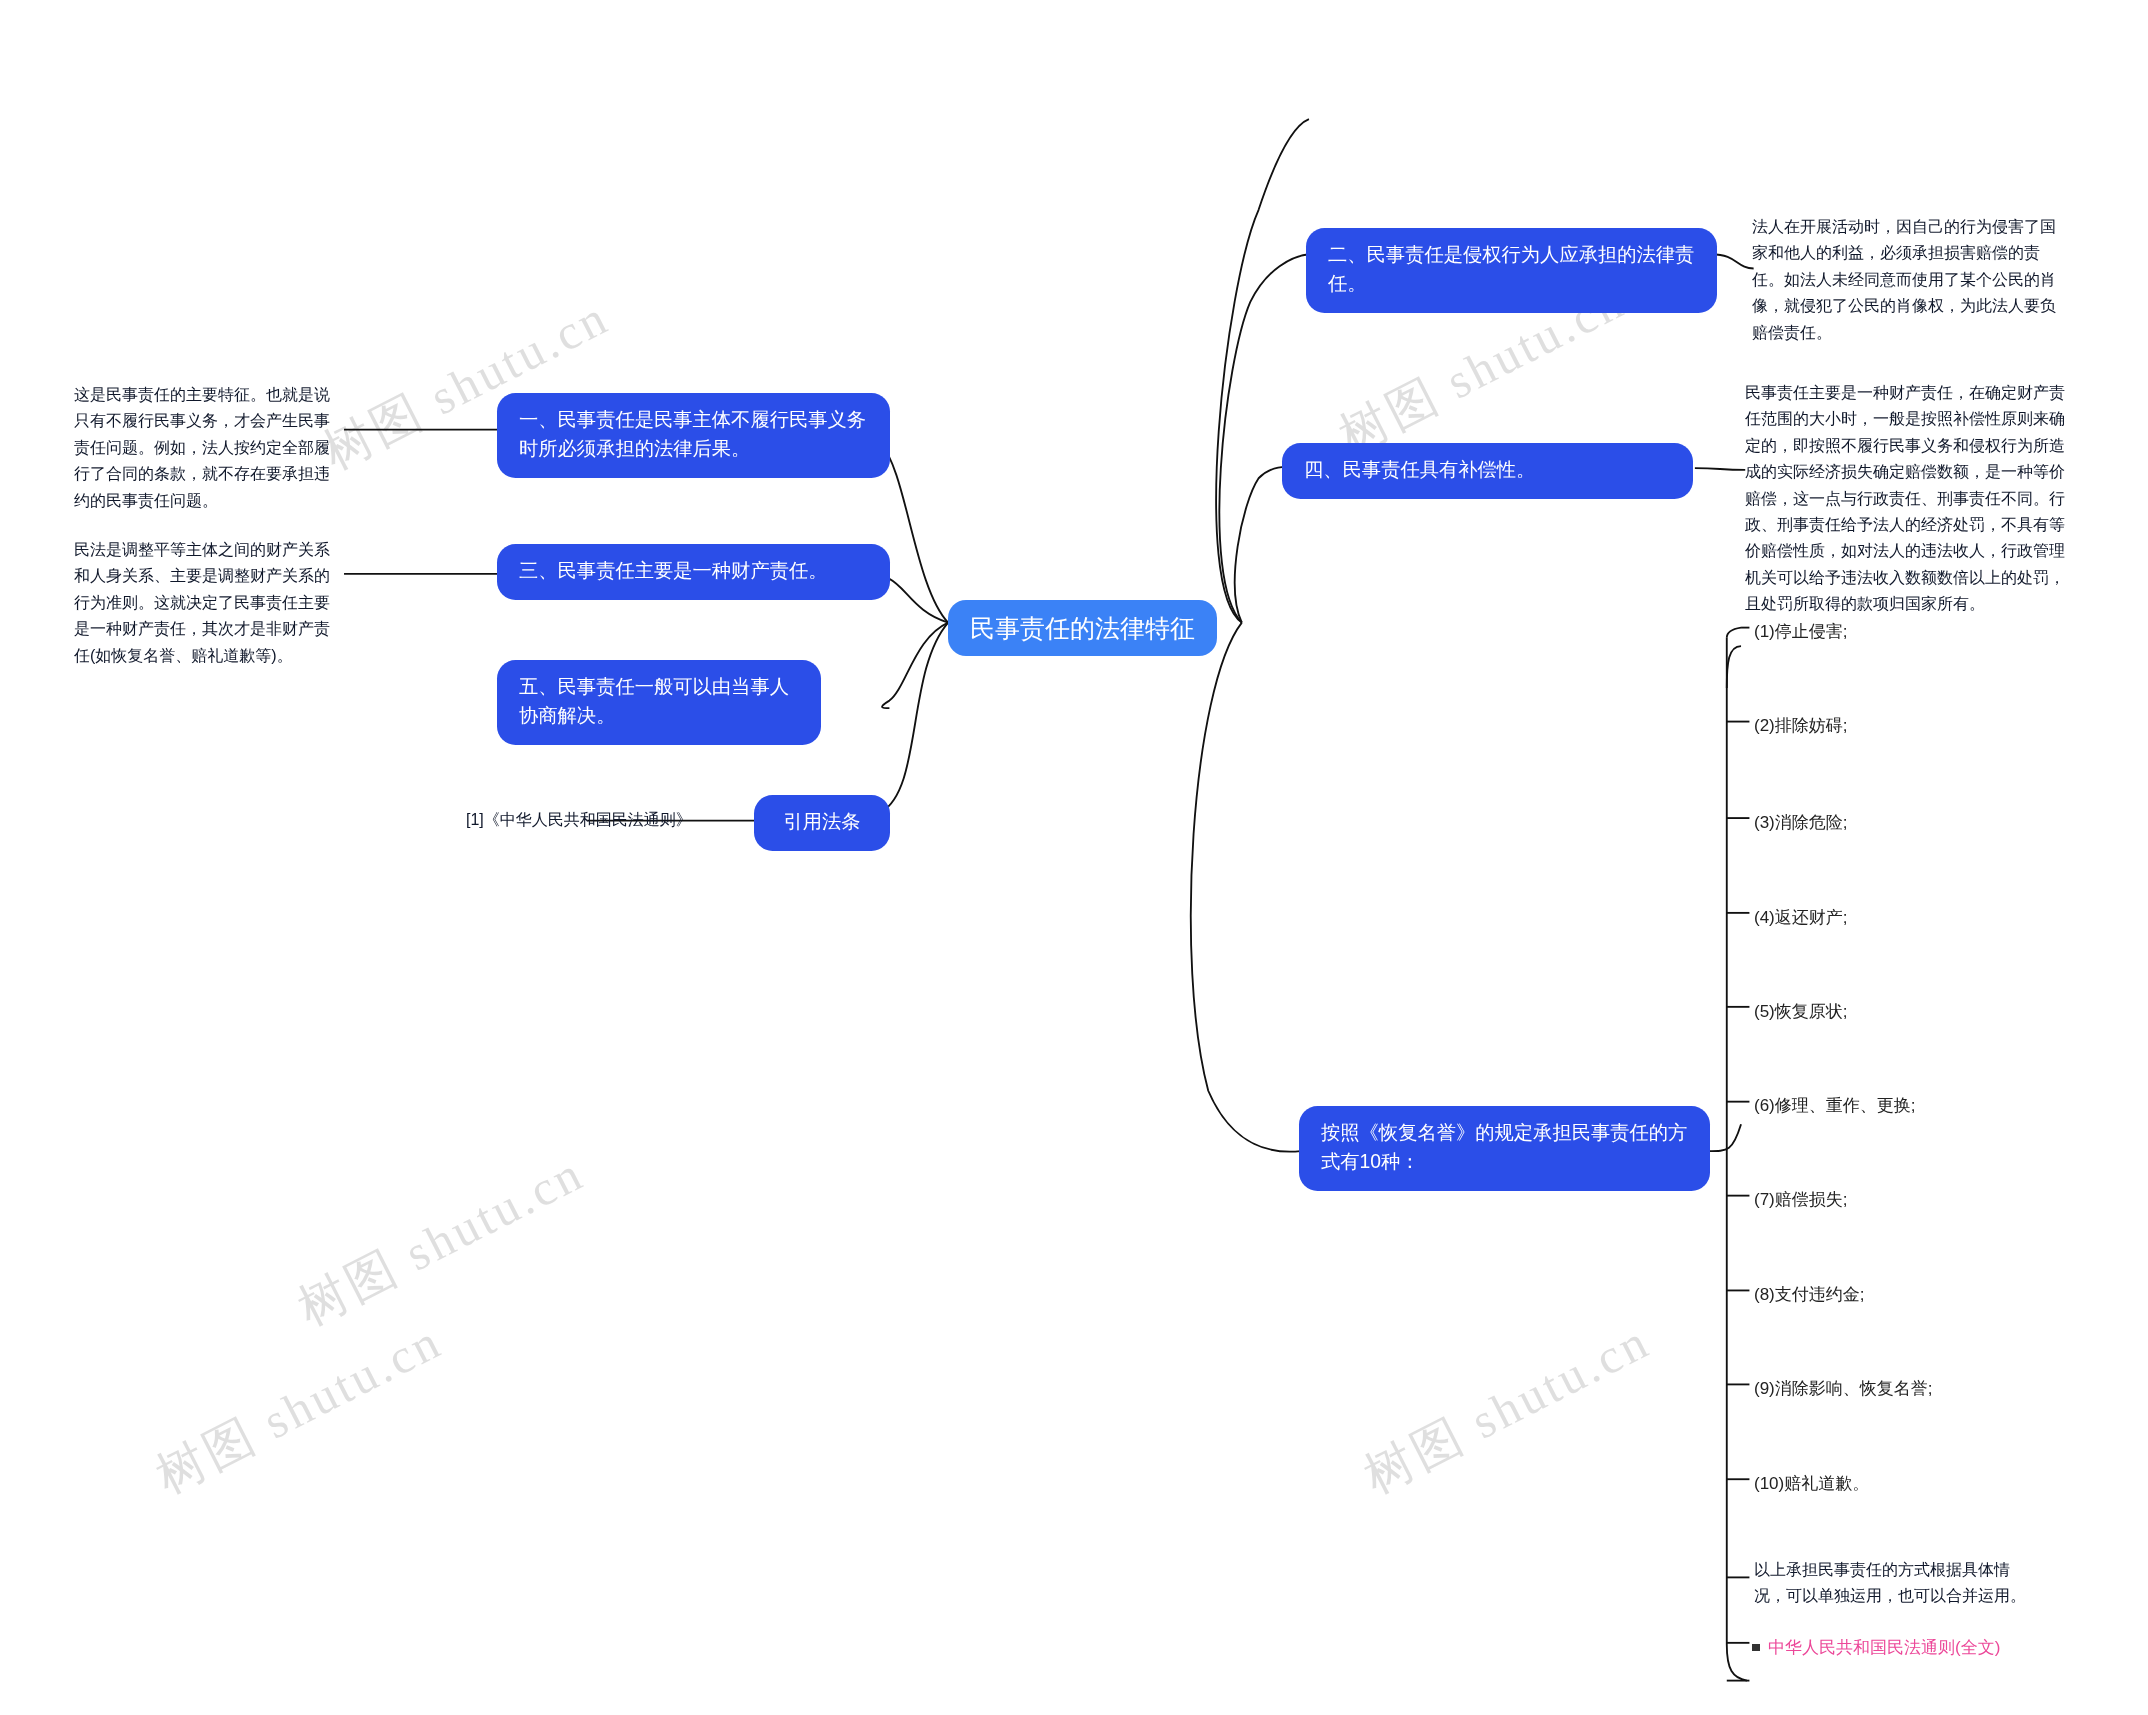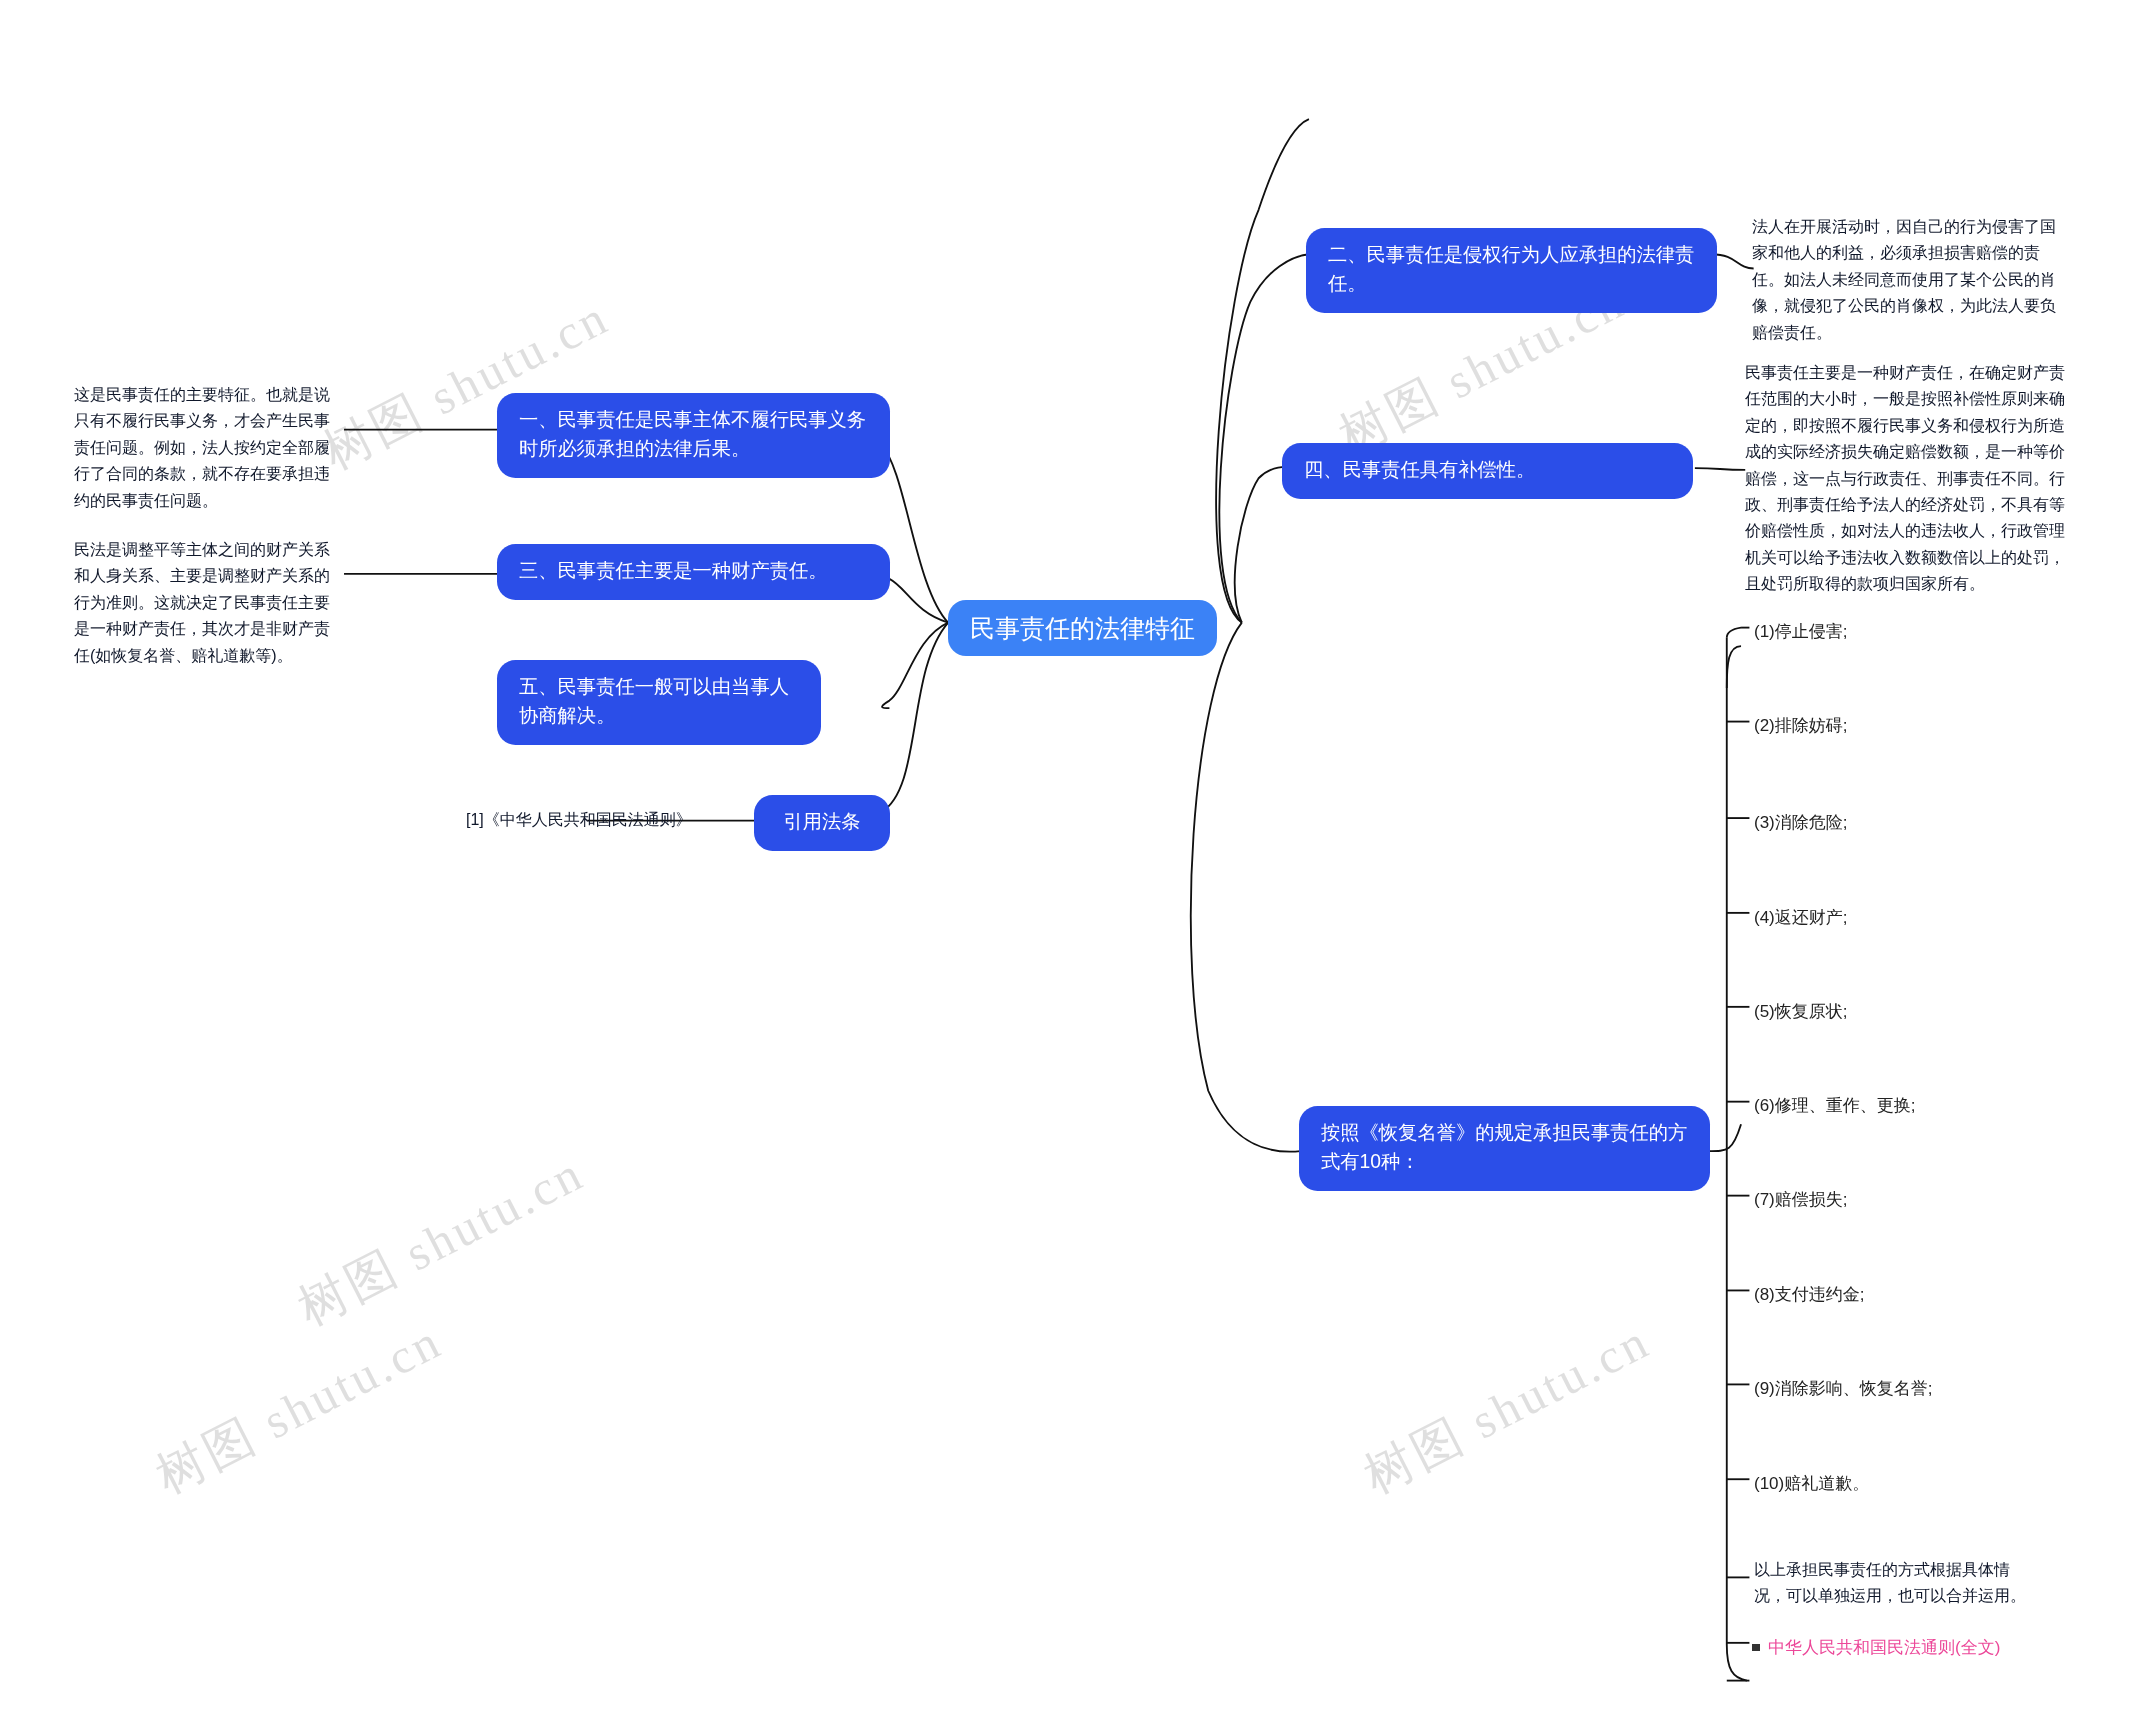--- a/index.html
+++ b/index.html
@@ -173,21 +173,21 @@
   <div class="node blue-node" style="left:1282px; top:443px; width:411px;">
     <span>四、民事责任具有补偿性。</span>
   </div>
   <div class="node blue-node" style="left:1299px; top:1106px; width:411px;">
     <span>按照《恢复名誉》的规定承担民事责任的方式有10种：</span>
   </div>
 
   <div class="node plain-text" style="left:1752px; top:214px; width:319px;">
     <span>法人在开展活动时，因自己的行为侵害了国家和他人的利益，必须承担损害赔偿的责任。如法人未经同意而使用了某个公民的肖像，就侵犯了公民的肖像权，为此法人要负赔偿责任。</span>
   </div>
-  <div class="node plain-text" style="left:1745px; top:360px; width:327px;">
+  <div class="node plain-text" style="left:1745px; top:380px; width:327px;">
     <span>民事责任主要是一种财产责任，在确定财产责任范围的大小时，一般是按照补偿性原则来确定的，即按照不履行民事义务和侵权行为所造成的实际经济损失确定赔偿数额，是一种等价赔偿，这一点与行政责任、刑事责任不同。行政、刑事责任给予法人的经济处罚，不具有等价赔偿性质，如对法人的违法收人，行政管理机关可以给予违法收入数额数倍以上的处罚，且处罚所取得的款项归国家所有。</span>
   </div>
 
   <div class="node leaf-text" style="left:1754px; top:619px;">
     <span>(1)停止侵害;</span>
   </div>
   <div class="node leaf-text" style="left:1754px; top:713px;">
     <span>(2)排除妨碍;</span>
   </div>
   <div class="node leaf-text" style="left:1754px; top:810px;">

